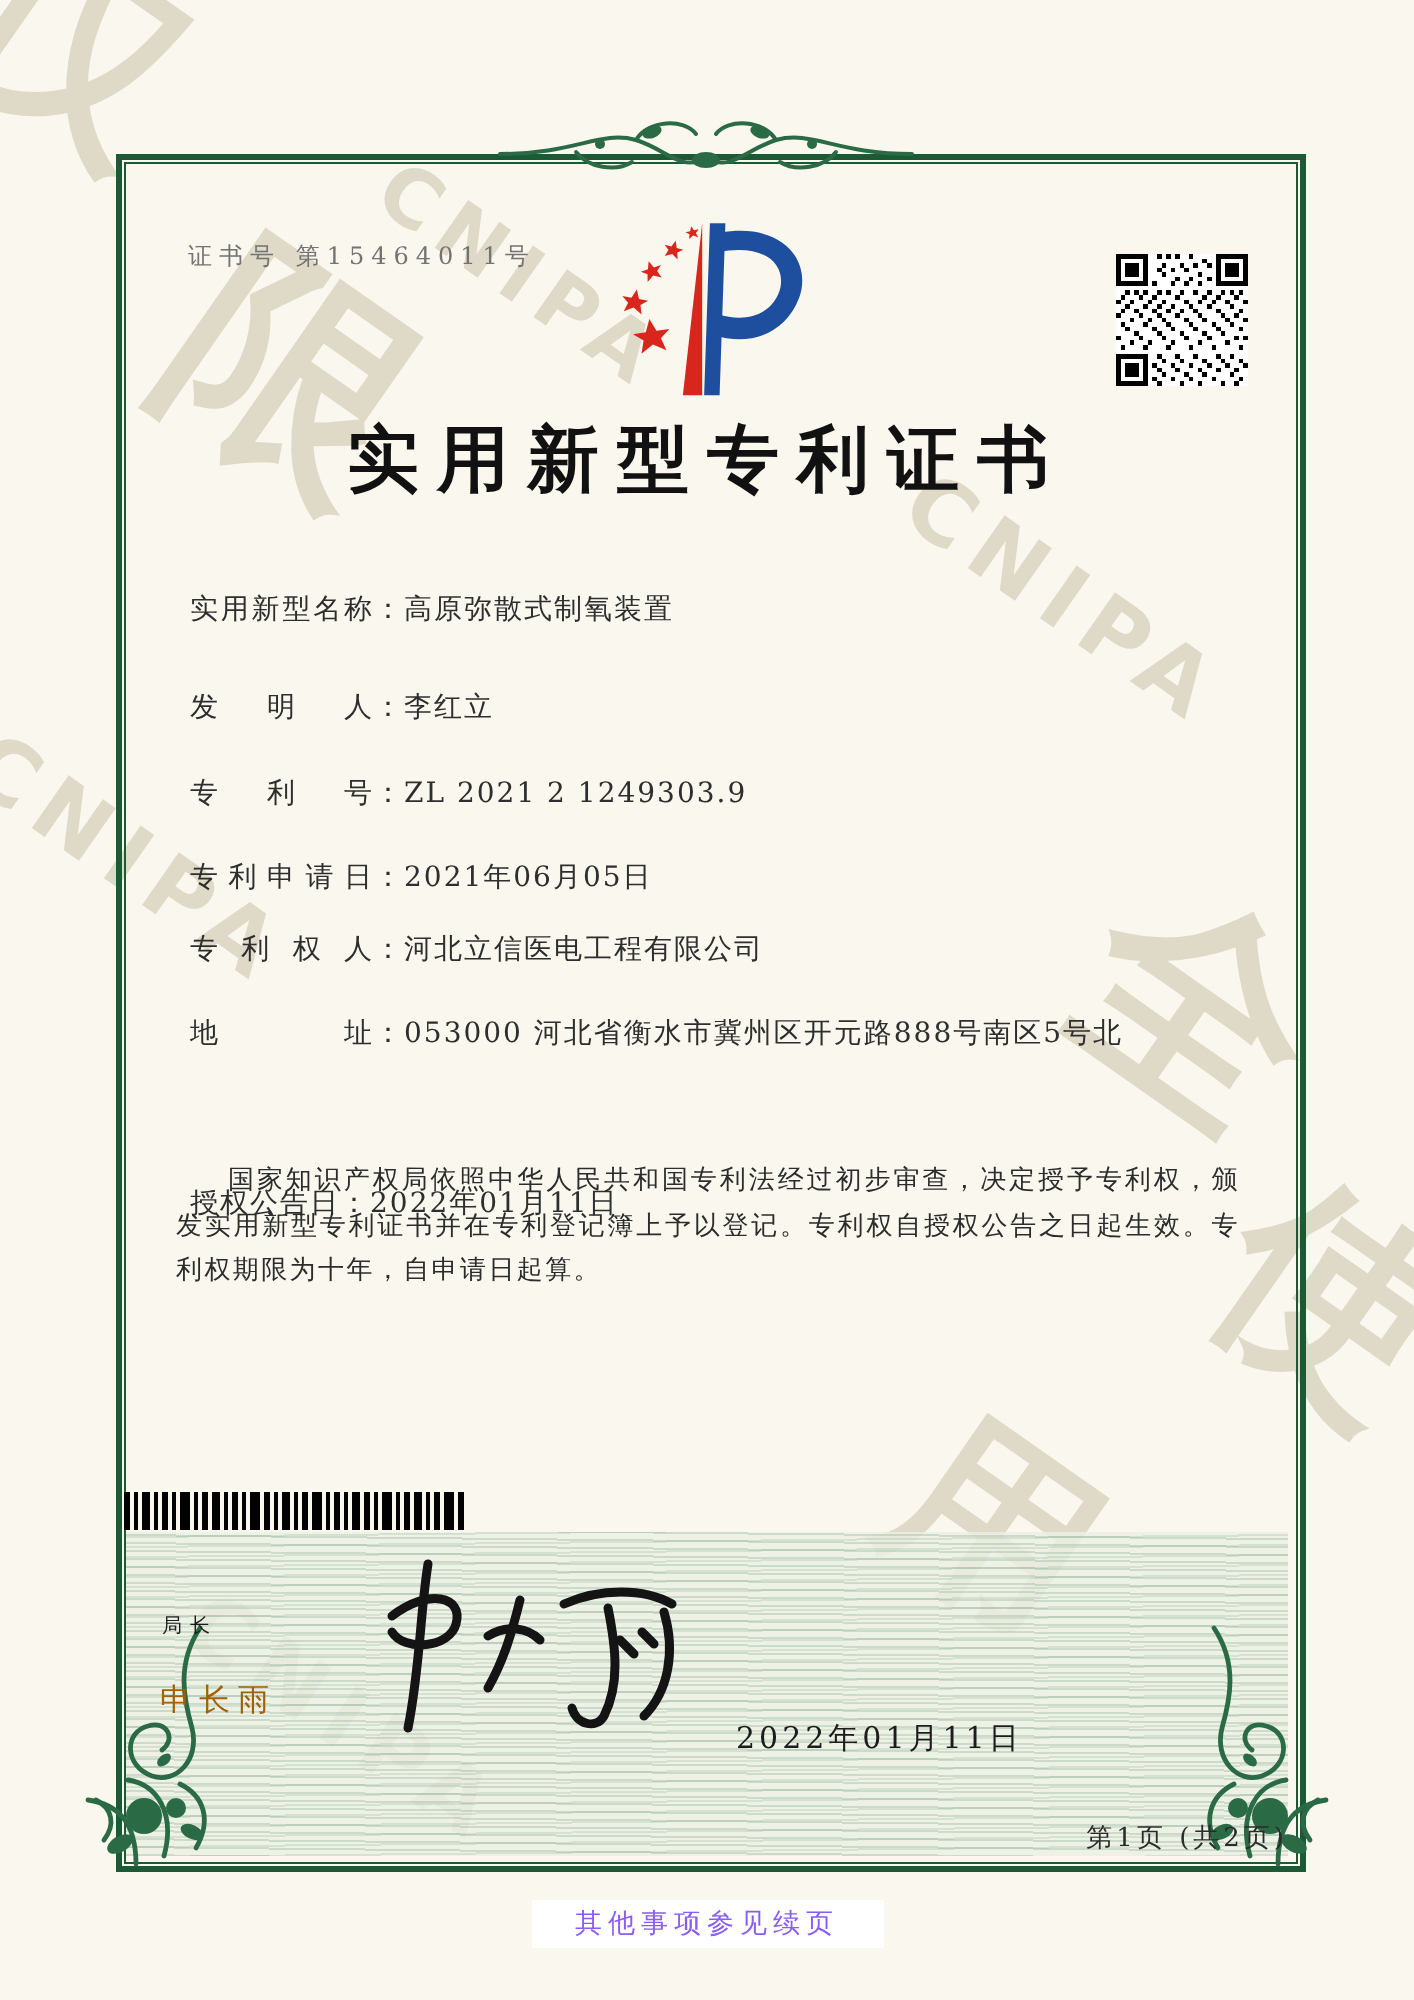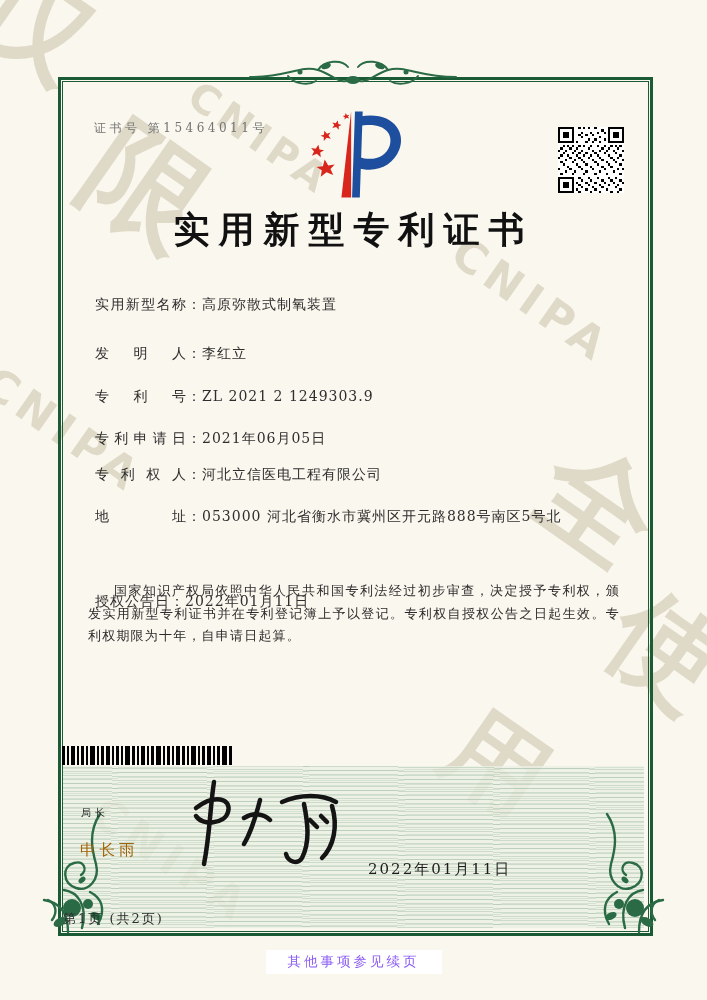--- a/index.html
+++ b/index.html
@@ -61,21 +61,21 @@
   .bodytxt{position:absolute;left:88px;top:580px;width:532px;z-index:5;
     font-size:13px;line-height:22.5px;letter-spacing:1.2px;text-align:justify;color:#2c2c2c;}
   .bodytxt p{margin:0;text-indent:2em;}
 
   
   .barcode{position:absolute;left:62px;top:746px;z-index:5;}
   .signer-title{position:absolute;left:81px;top:806px;z-index:5;font-size:10px;letter-spacing:4px;color:#1c1c1c;}
   .signer-name{position:absolute;left:80px;top:840px;z-index:5;font-size:15.5px;letter-spacing:4px;color:#a16207;}
   .sig{position:absolute;left:180px;top:772px;z-index:6;}
   .issue-date{position:absolute;left:368px;top:860px;z-index:5;font-size:15px;letter-spacing:2px;color:#1c1c1c;}
-  .pageinfo{position:absolute;left:63px;width:581px;top:910px;z-index:5;text-align:left;
+  .pageinfo{position:absolute;left:63px;width:581px;top:910px;z-index:5;text-align:right;
     font-size:13px;letter-spacing:2px;color:#2b2b2b;}
   .contnote{position:absolute;left:50%;transform:translateX(-50%);top:950px;z-index:5;
     background:#ffffff;padding:3px 22px;font-size:13.5px;letter-spacing:3px;color:#8b5cf6;}
 </style>
 </head>
 <body>
 
 <div>
 
   <div class="wm-layer">

